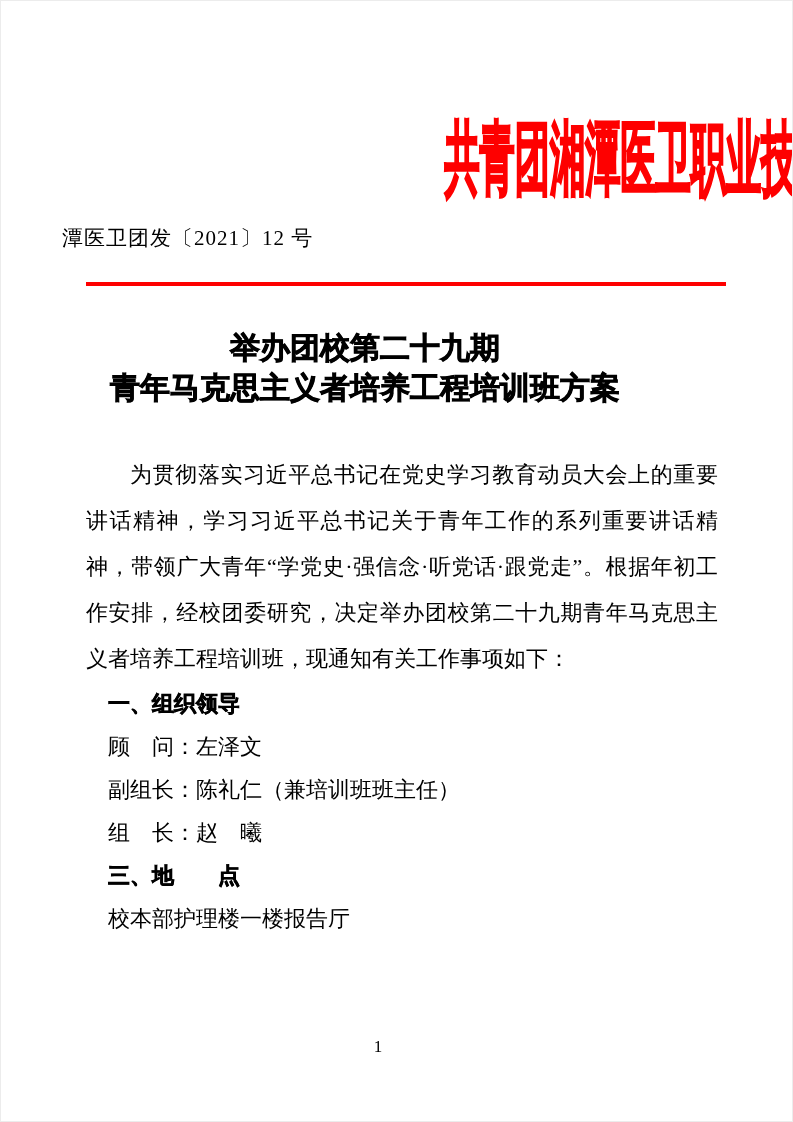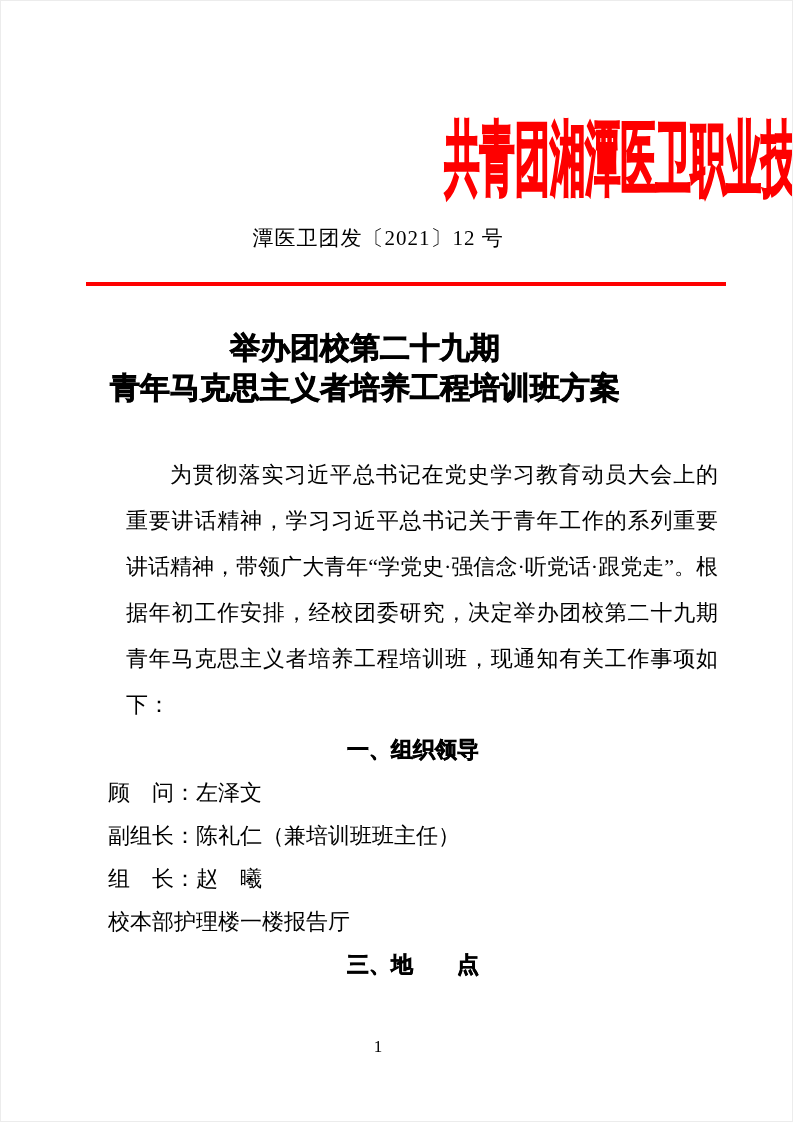--- a/index.html
+++ b/index.html
@@ -35,21 +35,20 @@
     -webkit-text-stroke: 2.5px #fe0000;
     transform: scaleX(0.44);
     transform-origin: 50% 50%;
     font-family: "Liberation Serif", "DejaVu Serif", serif;
   }
   .doc-number {
     position: absolute;
     top: 222px;
     left: 61px;
     width: 632px;
-    text-align: center;
     font-size: 21px;
     line-height: 30px;
     letter-spacing: 1px;
     color: #000000;
   }
   .red-line {
     position: absolute;
     top: 281px;
     left: 85px;
     width: 640px;
@@ -76,33 +75,31 @@
     left: 85px;
     width: 632px;
     font-size: 22px;
     color: #000000;
   }
   .para {
     text-align: justify;
     text-justify: inter-character;
     text-indent: 2em;
     line-height: 46px;
-    margin-left: 40px;
   }
   .row {
     line-height: 43px;
     white-space: nowrap;
   }
   .row.indent1 { padding-left: 22px; }
   .row.indent-date { padding-left: 62px; }
   .row.heading {
     font-weight: bold;
     -webkit-text-stroke: 0.6px #000000;
     font-family: "Liberation Sans", "DejaVu Sans", sans-serif;
-    text-align: center;
   }
   
   .page-number {
     position: absolute;
     top: 1036px;
     left: 61px;
     width: 632px;
     text-align: center;
     font-size: 17px;
     color: #000000;
@@ -128,19 +125,19 @@
 
   <div class="content">
     <p class="para">为贯彻落实习近平总书记在党史学习教育动员大会上的重要讲话精神，学习习近平总书记关于青年工作的系列重要讲话精神，带领广大青年“学党史·强信念·听党话·跟党走”。根据年初工作安排，经校团委研究，决定举办团校第二十九期青年马克思主义者培养工程培训班，现通知有关工作事项如下：</p>
 
     <div class="row heading indent1">一、组织领导</div>
     <div class="row indent1">顾　问：左泽文</div>
     <div class="row indent1">副组长：陈礼仁（兼培训班班主任）</div>
     <div class="row indent1">组　长：赵　曦</div>
 
 
+    <div class="row heading indent1">三、地　　点</div>
     <div class="row indent1">校本部护理楼一楼报告厅</div>
-    <div class="row heading indent1">三、地　　点</div>
   </div>
 
   <div class="page-number">1</div>
 
 </div>
 
 </body></html>

